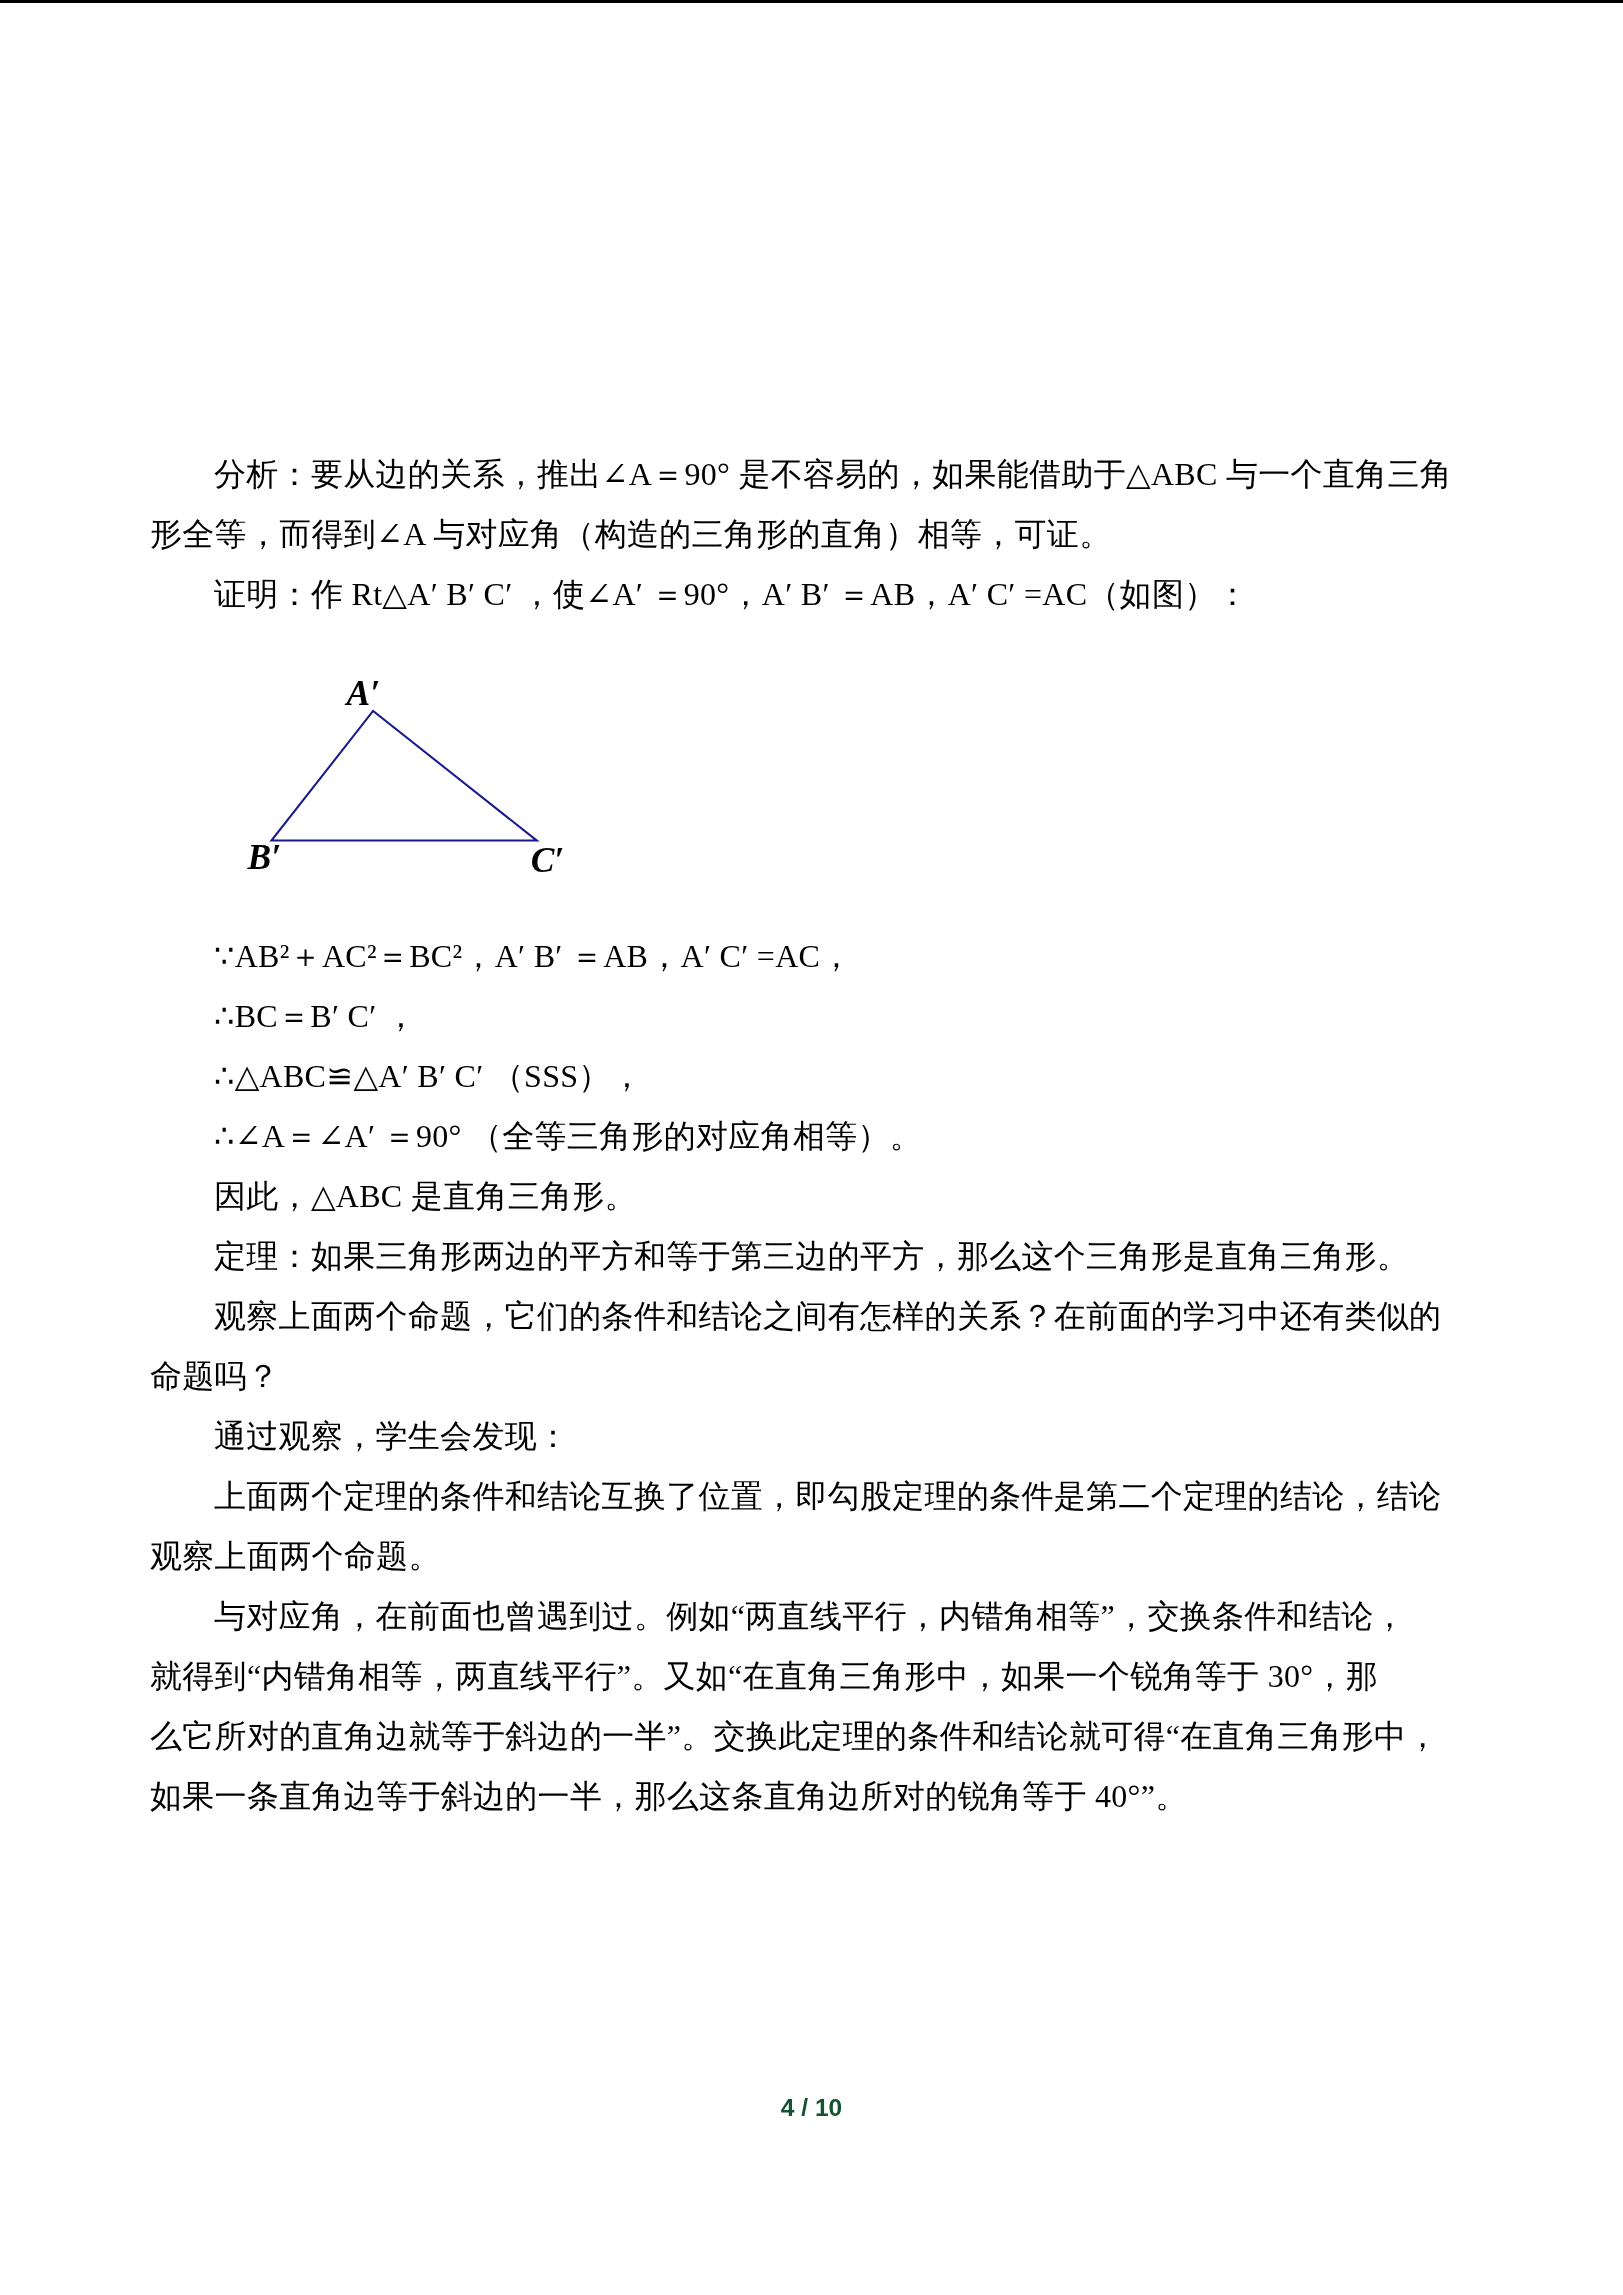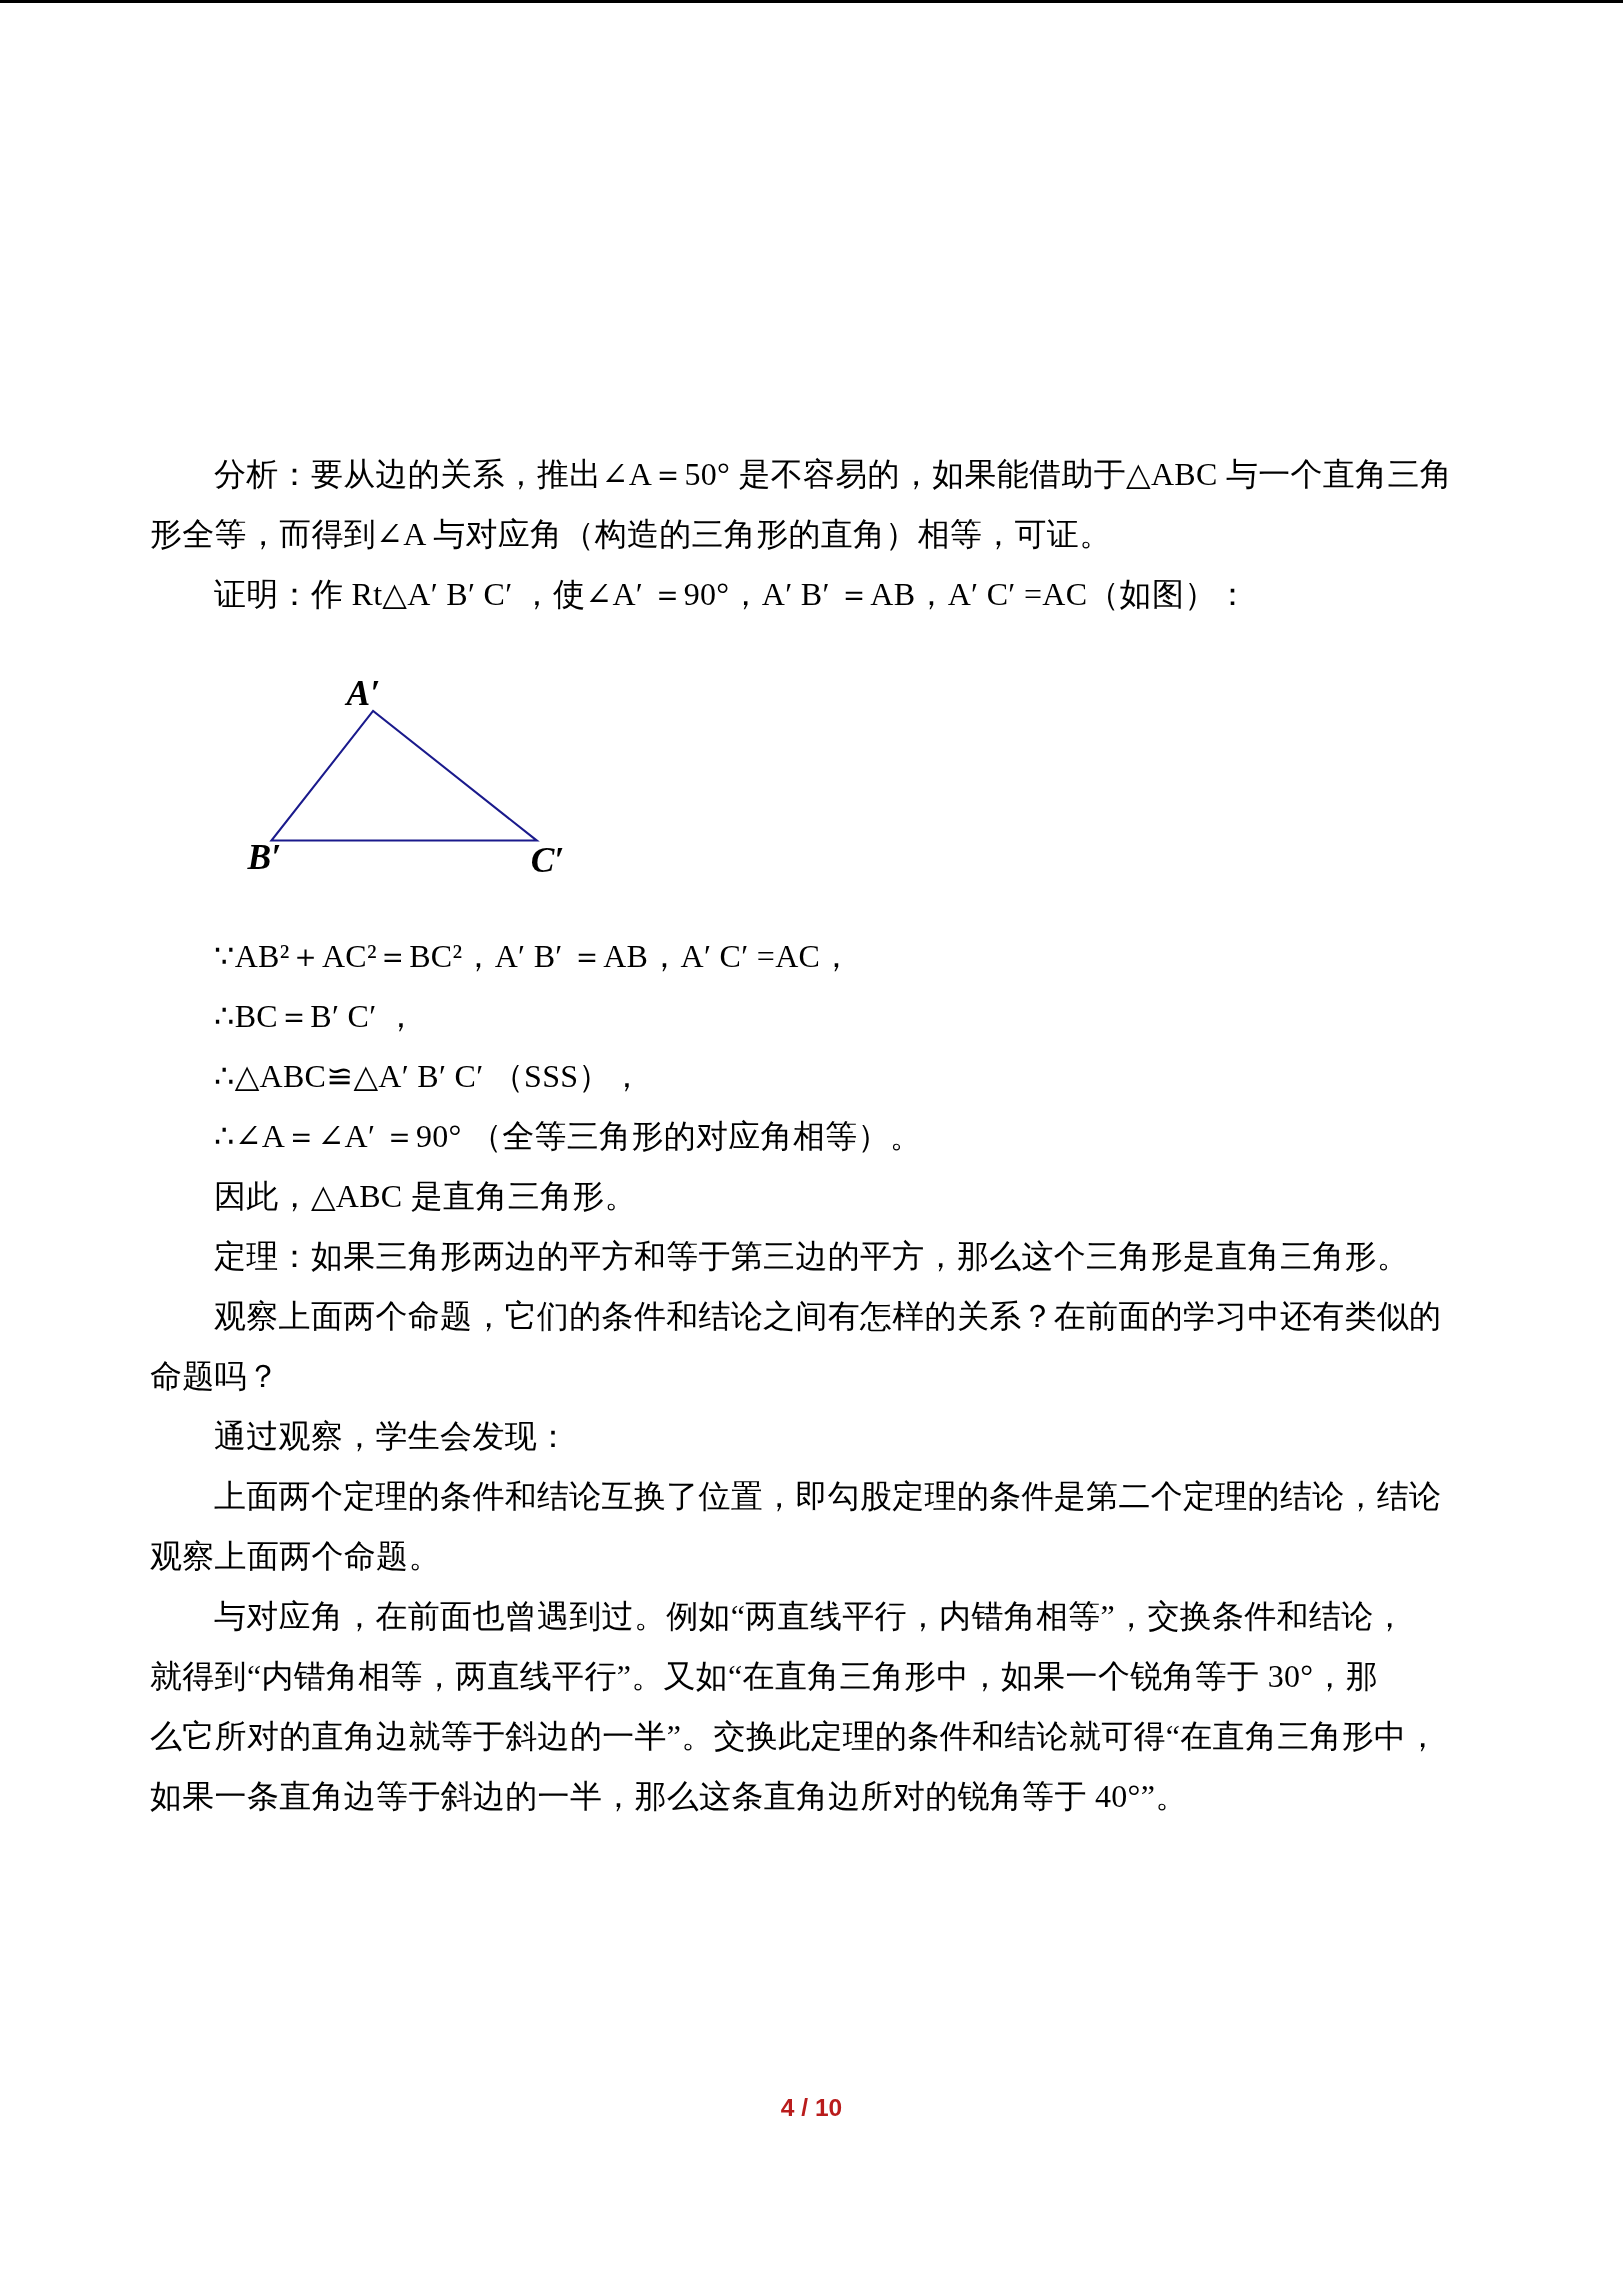--- a/index.html
+++ b/index.html
@@ -50,34 +50,34 @@
   }
   .footer {
     position: absolute;
     top: 2094px;
     left: 0;
     width: 100%;
     text-align: center;
     font-family: "Liberation Sans", "DejaVu Sans", sans-serif;
     font-weight: bold;
     font-size: 24.5px;
-    color: #b91c1c;
+    color: #14532d;
   }
 </style>
 </head>
 <body>
 
 <div class="page">
 
   <div class="top-bar"></div>
 
   <div class="content">
 
     <div id="lines-before">
-        <div class="line indent">分析：要从边的关系，推出∠A＝50° 是不容易的，如果能借助于△ABC 与一个直角三角</div>
+        <div class="line indent">分析：要从边的关系，推出∠A＝90° 是不容易的，如果能借助于△ABC 与一个直角三角</div>
         <div class="line">形全等，而得到∠A 与对应角（构造的三角形的直角）相等，可证。</div>
         <div class="line indent">证明：作 Rt△A′ B′ C′ ，使∠A′ ＝90°，A′ B′ ＝AB，A′ C′ =AC（如图）：</div>
       </div>
 
     <div class="figure">
       <svg width="389" height="232" viewBox="0 0 570 340">
         <polygon points="217,82 68,272 457,272" fill="none" stroke="#1a1a8c" stroke-width="3"></polygon>
         <text class="vertex-label" x="178" y="73">A′</text>
         <text class="vertex-label" x="33" y="314">B′</text>
         <text class="vertex-label" x="448" y="318">C′</text>

